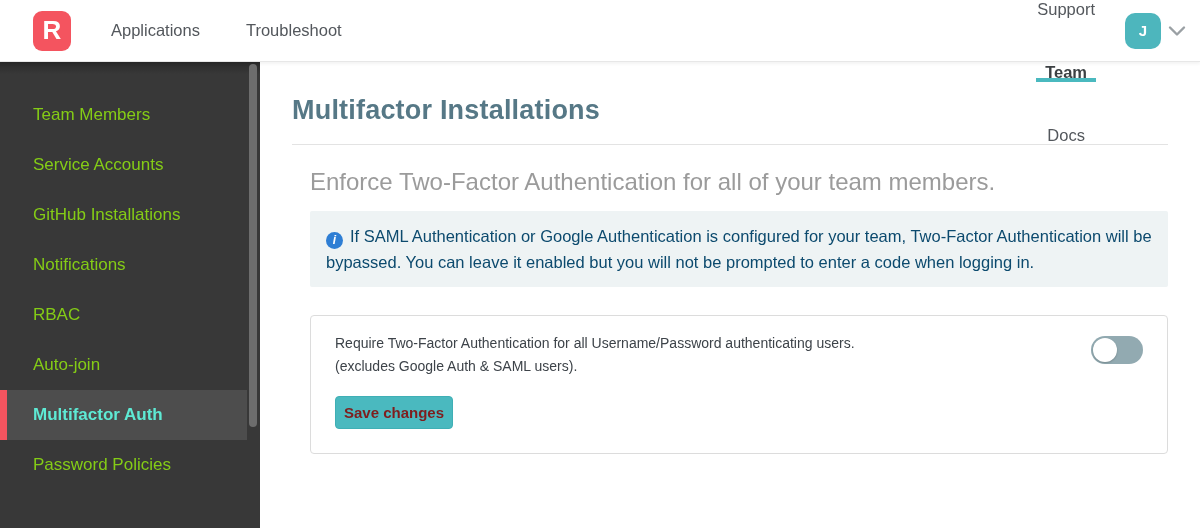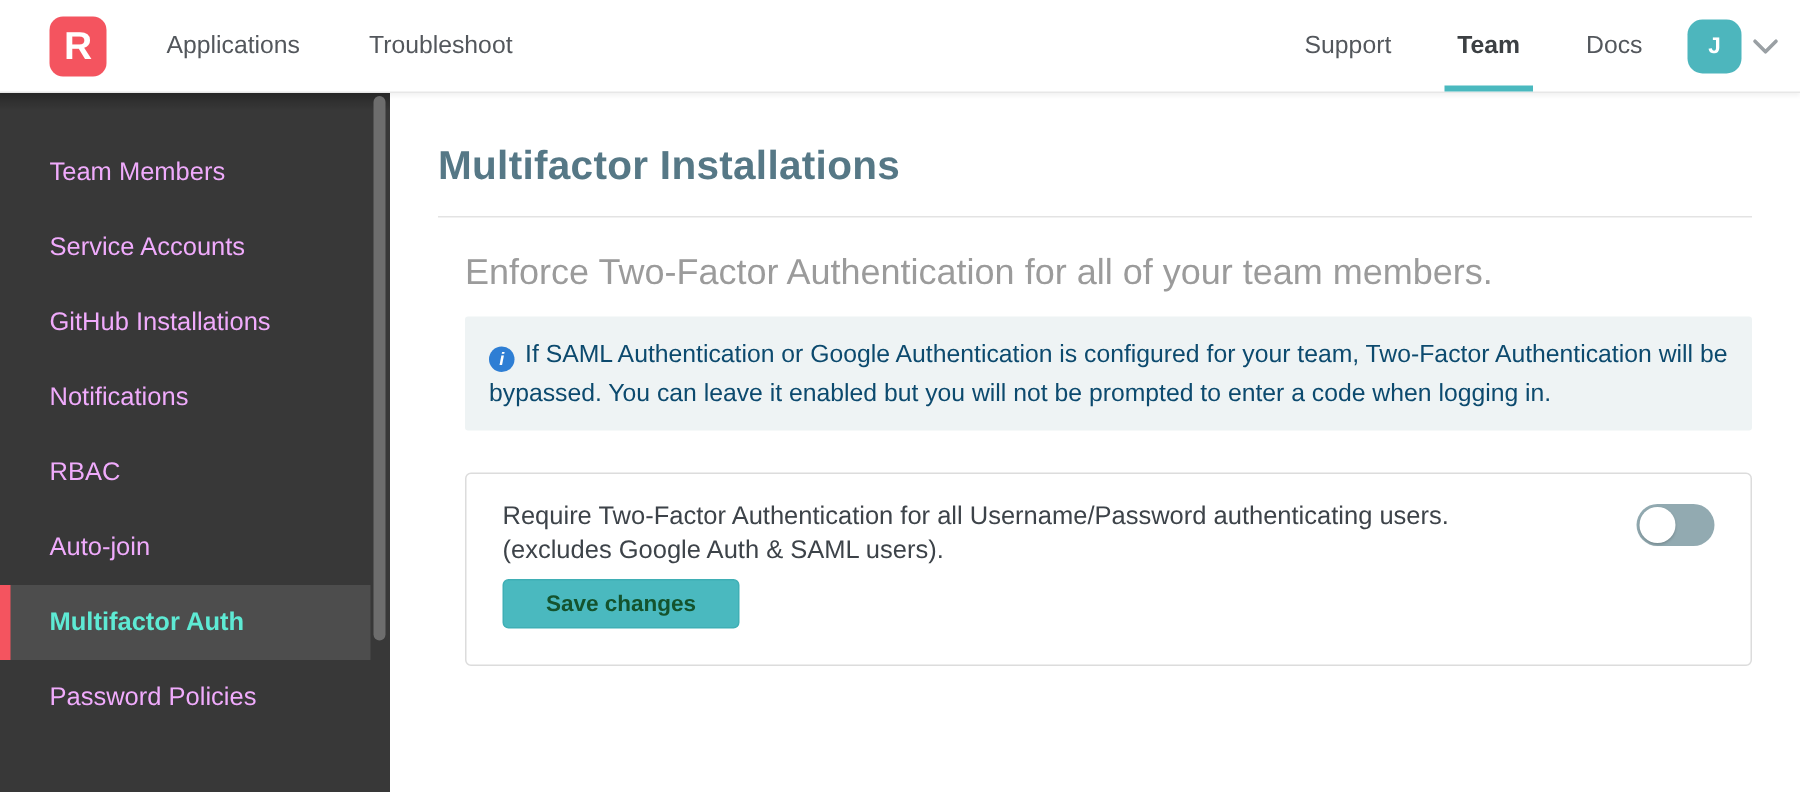--- a/index.html
+++ b/index.html
@@ -28,21 +28,21 @@
     padding:0 14px 0 33px;background:#fff;position:relative;z-index:5;
     border-bottom:1px solid #e7e7e7;box-shadow:0 2px 3px rgba(0,0,0,0.05);
   }
   .logo{
     width:38px;height:40px;border-radius:9px;background:var(--brand-red);
     color:#fff;font-size:26px;font-weight:bold;display:flex;
     align-items:center;justify-content:center;cursor:pointer;flex:0 0 auto;
   }
   .nav{display:flex;align-items:center;height:100%;}
   .nav-left{margin-left:40px;gap:46px;}
-  .nav-right{margin-left:auto;gap:44px;margin-right:30px;}
+  .nav-right{margin-left:auto;gap:44px;margin-right:30px;flex-direction:column;}
   .nav-item{
     color:#53575c;font-size:16.5px;cursor:pointer;height:100%;
     display:flex;align-items:center;position:relative;white-space:nowrap;
   }
   .nav-item.active{color:#3c4043;font-weight:bold;}
   .nav-item.active::after{
     content:"";position:absolute;left:-9px;right:-9px;bottom:0;height:4px;
     background:var(--accent-teal);
   }
   .user-menu{display:flex;align-items:center;cursor:pointer;flex:0 0 auto;}
@@ -61,21 +61,21 @@
     width:260px;flex:0 0 260px;background:var(--sidebar-bg);
     padding-top:28px;position:relative;
   }
   aside::before{
     content:"";position:absolute;top:0;left:0;right:0;height:12px;
     background:linear-gradient(to bottom,rgba(0,0,0,0.28),rgba(0,0,0,0));
     pointer-events:none;
   }
   .side-item{
     height:50px;display:flex;align-items:center;padding-left:33px;
-    margin-right:13px;color:#f0abfc;font-size:17px;cursor:pointer;
+    margin-right:13px;color:#84cc16;font-size:17px;cursor:pointer;
     white-space:nowrap;
   }
   .side-item.active{
     background:var(--sidebar-active-bg);border-left:7px solid var(--brand-red);
     padding-left:26px;color:#5eead4;font-weight:bold;
   }
   .scroll-thumb{
     position:absolute;top:2px;right:3px;width:8px;height:363px;
     border-radius:4px;background:#6d6d6d;cursor:grab;
   }
@@ -98,34 +98,34 @@
     background:var(--info-icon-blue);color:#fff;font-size:12px;font-weight:bold;
     align-items:center;justify-content:center;margin-right:7px;
     vertical-align:-2px;font-style:italic;
   }
   .info-icon::after{content:"i";}
   .card{
     margin-top:28px;border:1px solid #dcdcdc;border-radius:4px;
     padding:16px 24px 24px 24px;background:#fff;
   }
   .card-row{display:flex;align-items:flex-start;}
-  .card-text{font-size:17px;line-height:23px;color:#3d4349;max-width:770px;}
+  .card-text{font-size:14px;line-height:23px;color:#3d4349;max-width:770px;}
   .toggle{
     margin-left:auto;margin-top:4px;flex:0 0 auto;width:52px;height:28px;
     border-radius:14px;background:var(--toggle-off);position:relative;
     cursor:pointer;
   }
   .toggle .knob{
     position:absolute;left:2px;top:2px;width:24px;height:24px;
     border-radius:50%;background:#fff;box-shadow:0 1px 2px rgba(0,0,0,0.2);
   }
   .save-btn{
-    margin-top:8px;display:inline-block;background:var(--accent-teal);
-    border:1px solid #3fafb5;border-radius:4px;color:#14532d;font-weight:bold;
-    font-size:15px;padding:7px 28px;cursor:pointer;
+    margin-top:18px;display:inline-block;background:var(--accent-teal);
+    border:1px solid #3fafb5;border-radius:4px;color:#7f1d1d;font-weight:bold;
+    font-size:15px;padding:7px 8px;cursor:pointer;
     font-family:"Liberation Sans","DejaVu Sans",sans-serif;
   }
 </style>
 </head>
 <body>
 
 <div class="page">
 
   <header>
     <div class="logo">

